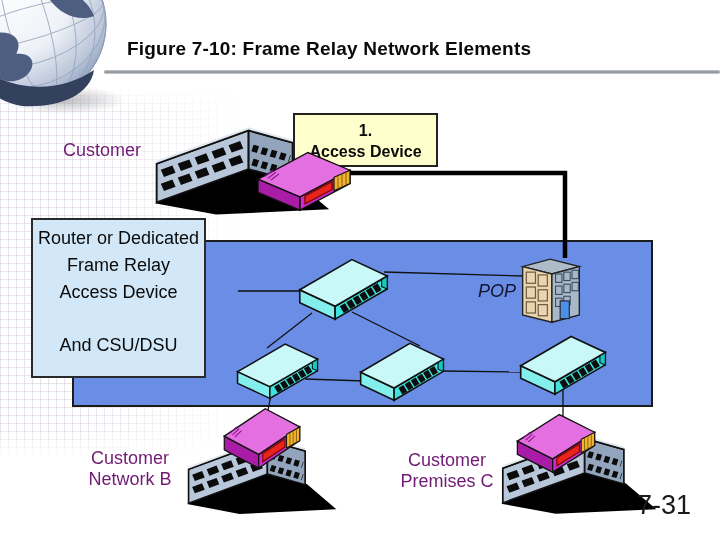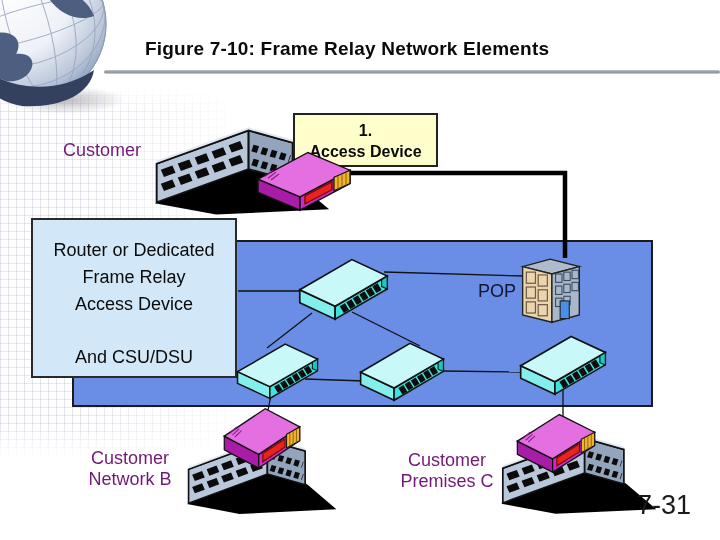--- a/index.html
+++ b/index.html
@@ -13,54 +13,54 @@
   #texture{
     left:0;top:88px;width:260px;height:368px;z-index:0;
     background:
       linear-gradient(to right, rgba(255,255,255,0) 30%, #ffffff 92%),
       linear-gradient(to bottom, #ffffff 0%, rgba(255,255,255,0) 6%, rgba(255,255,255,0) 92%, #ffffff 100%),
       repeating-linear-gradient(0deg, rgba(195,150,150,.25) 0 1px, transparent 1px 8px),
       repeating-linear-gradient(90deg, rgba(150,150,195,.25) 0 1px, transparent 1px 8px);
   }
   #title{
     left:127px;top:38px;width:560px;font-size:19px;font-weight:bold;
-    letter-spacing:.2px;color:#0a0a0a;z-index:3;margin-left:18px;
+    letter-spacing:.2px;color:#0a0a0a;z-index:3;
   }
   #title-rule{
     left:104px;top:70px;width:616px;height:4px;z-index:2;border-radius:2px;
     background:linear-gradient(to bottom,#c4c8ce 0%,#878d96 55%,#d4d8dd 100%);
   }
   #globe{left:-2px;top:-4px;z-index:1;}
   
   #cloud{
     left:72px;top:240px;width:581px;height:167px;z-index:1;
     background:#6a8de6;border:2px solid #1b1b1b;
   }
   
   #router-callout{
-    left:31px;top:218px;width:206px;height:160px;z-index:4;
+    left:31px;top:218px;width:175px;height:160px;z-index:4;
     background:#d2e8f8;border:2px solid #2a2a2a;
-    text-align:center;font-size:18px;line-height:27px;padding-top:17px;
+    text-align:center;font-size:18px;line-height:27px;padding-top:5px;
   }
   .rc-gap{height:26px;}
   
   #access-callout{
     left:293px;top:113px;width:145px;height:54px;z-index:6;
     background:#ffffcc;border:2px solid #222;
     text-align:center;font-size:16px;font-weight:bold;line-height:21px;padding-top:5px;
   }
   .premises-label{
     width:150px;text-align:center;font-size:18px;line-height:21px;z-index:6;color:#701a75;
   }
   #premises-a{left:27px;top:140px;}
   #premises-b{left:55px;top:448px;}
   #premises-c{left:372px;top:450px;}
   #pop-label{
     left:468px;top:281px;width:48px;text-align:right;font-size:18px;
-    color:#14142e;z-index:5;
+    color:#14142e;z-index:5;font-style:italic;
   }
   #page-number{
     left:626px;top:490px;width:76px;font-size:27px;color:#1a1a1a;
     text-align:center;z-index:8;
   }
   svg.shape{position:absolute;overflow:visible;}
   #lines-layer{left:0;top:0;width:720px;height:540px;z-index:4;pointer-events:none;}
   .z5{z-index:5;} .z6{z-index:6;} .z7{z-index:7;}
 </style>
 </head>

